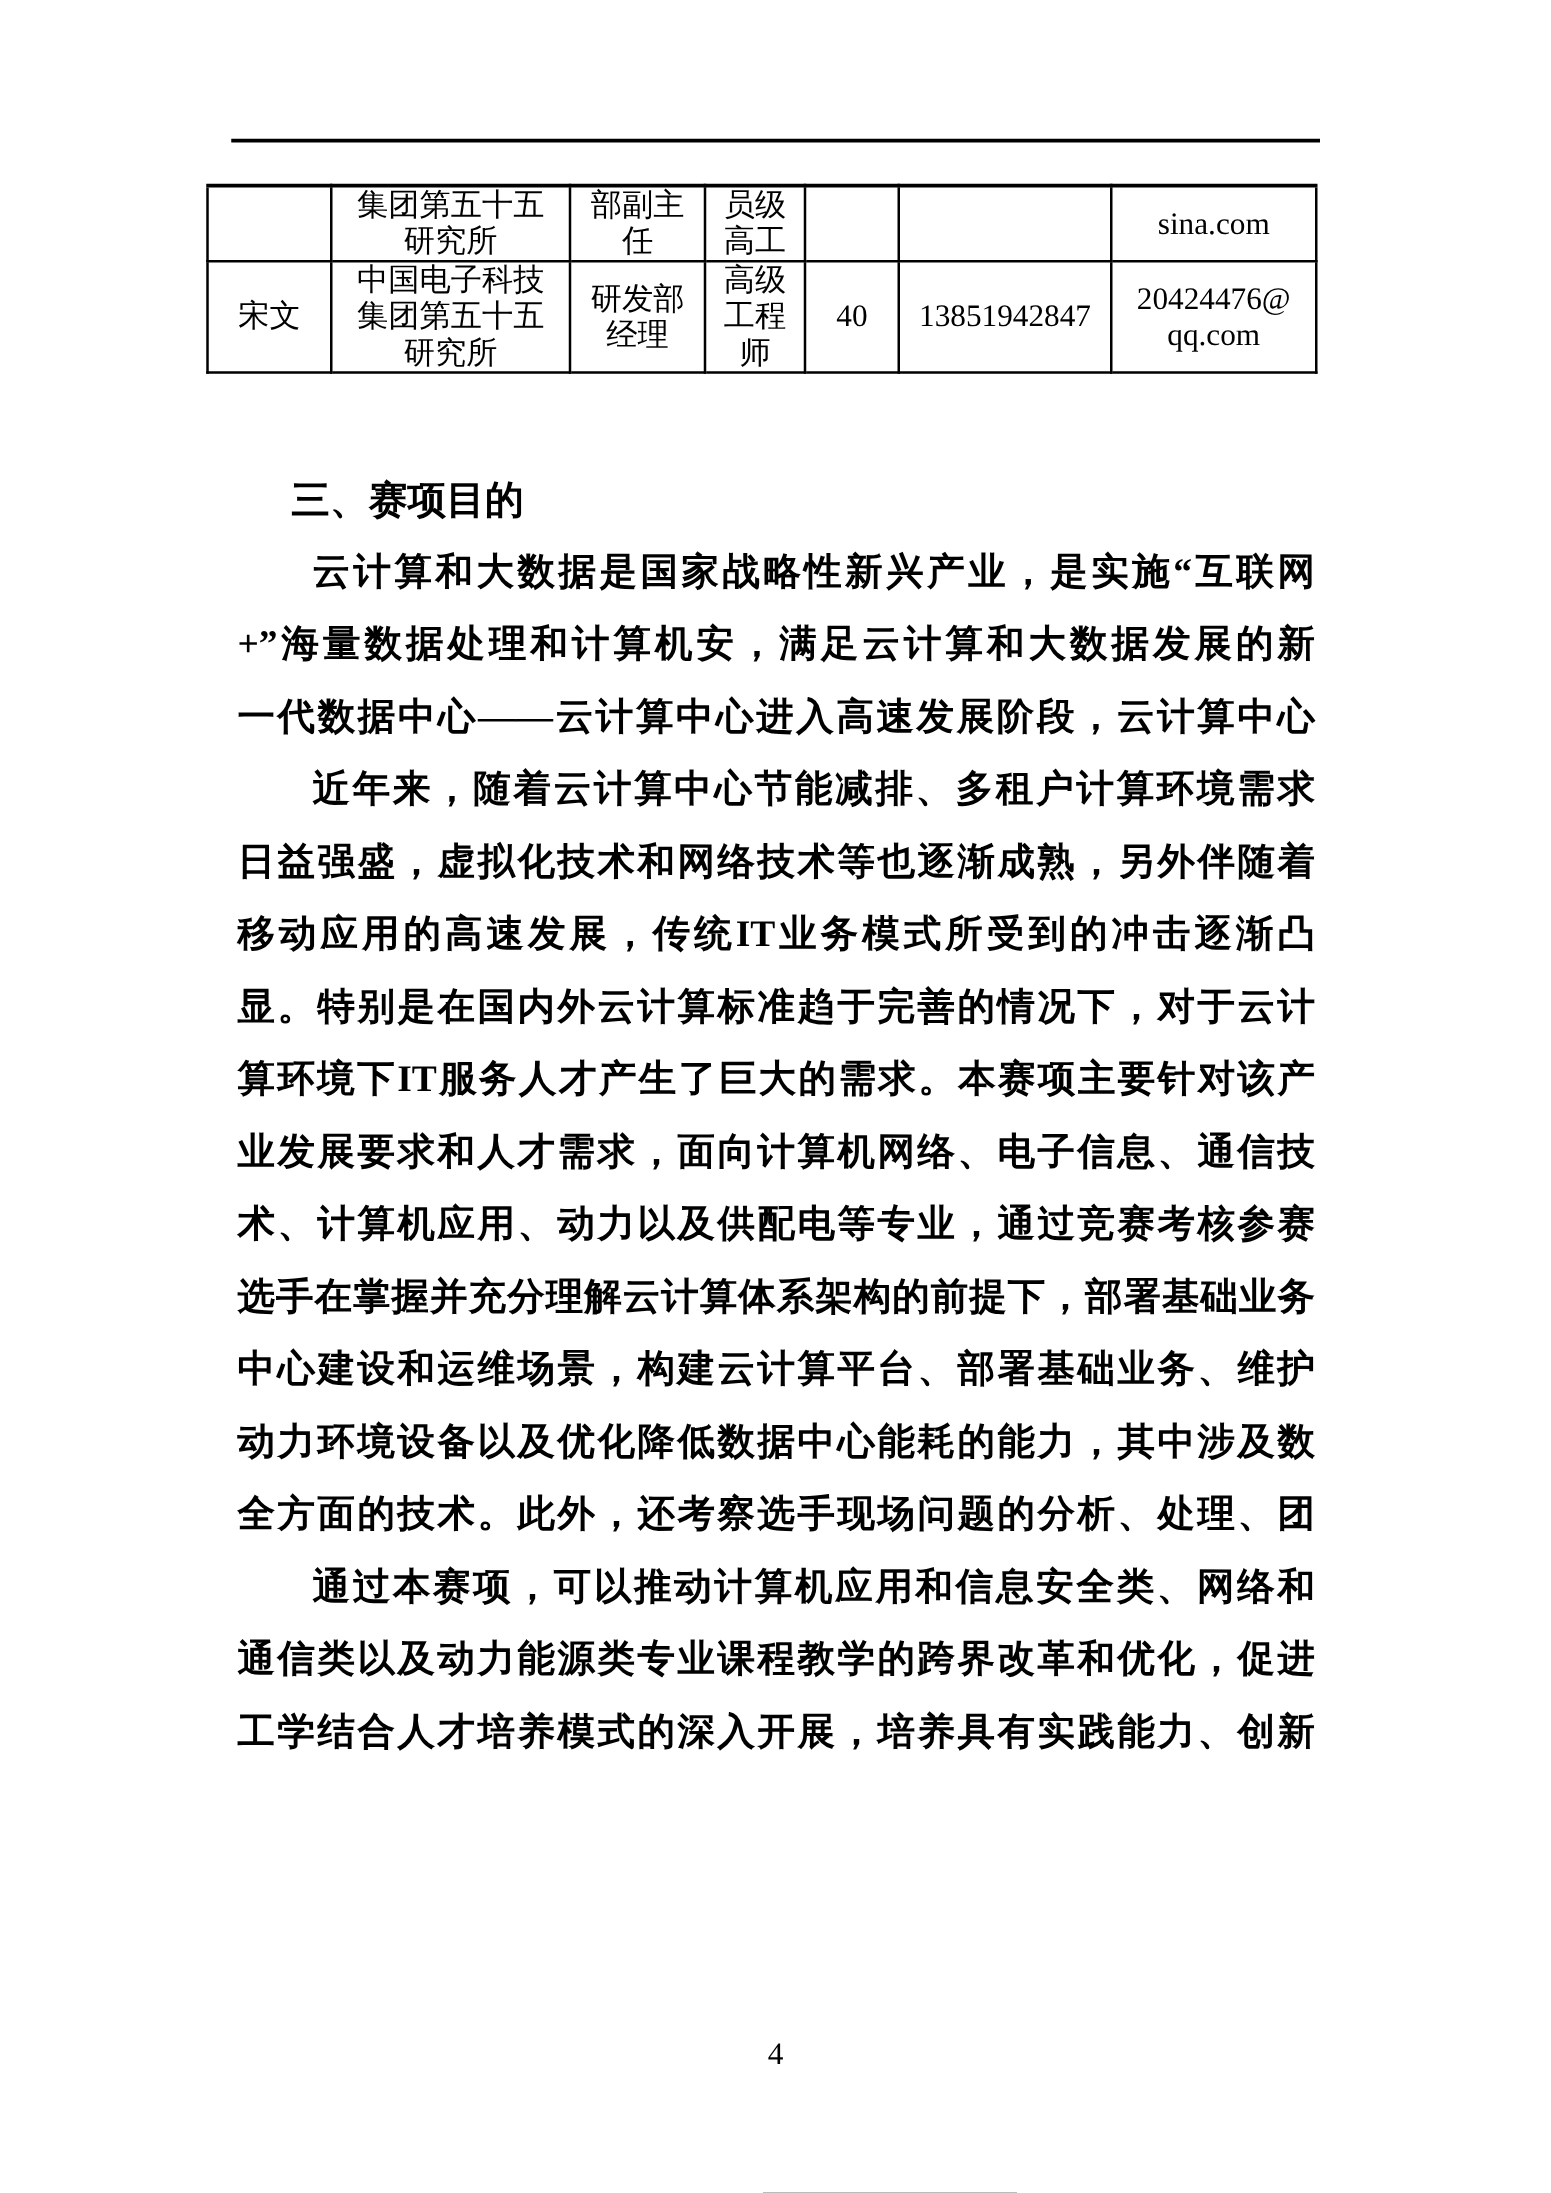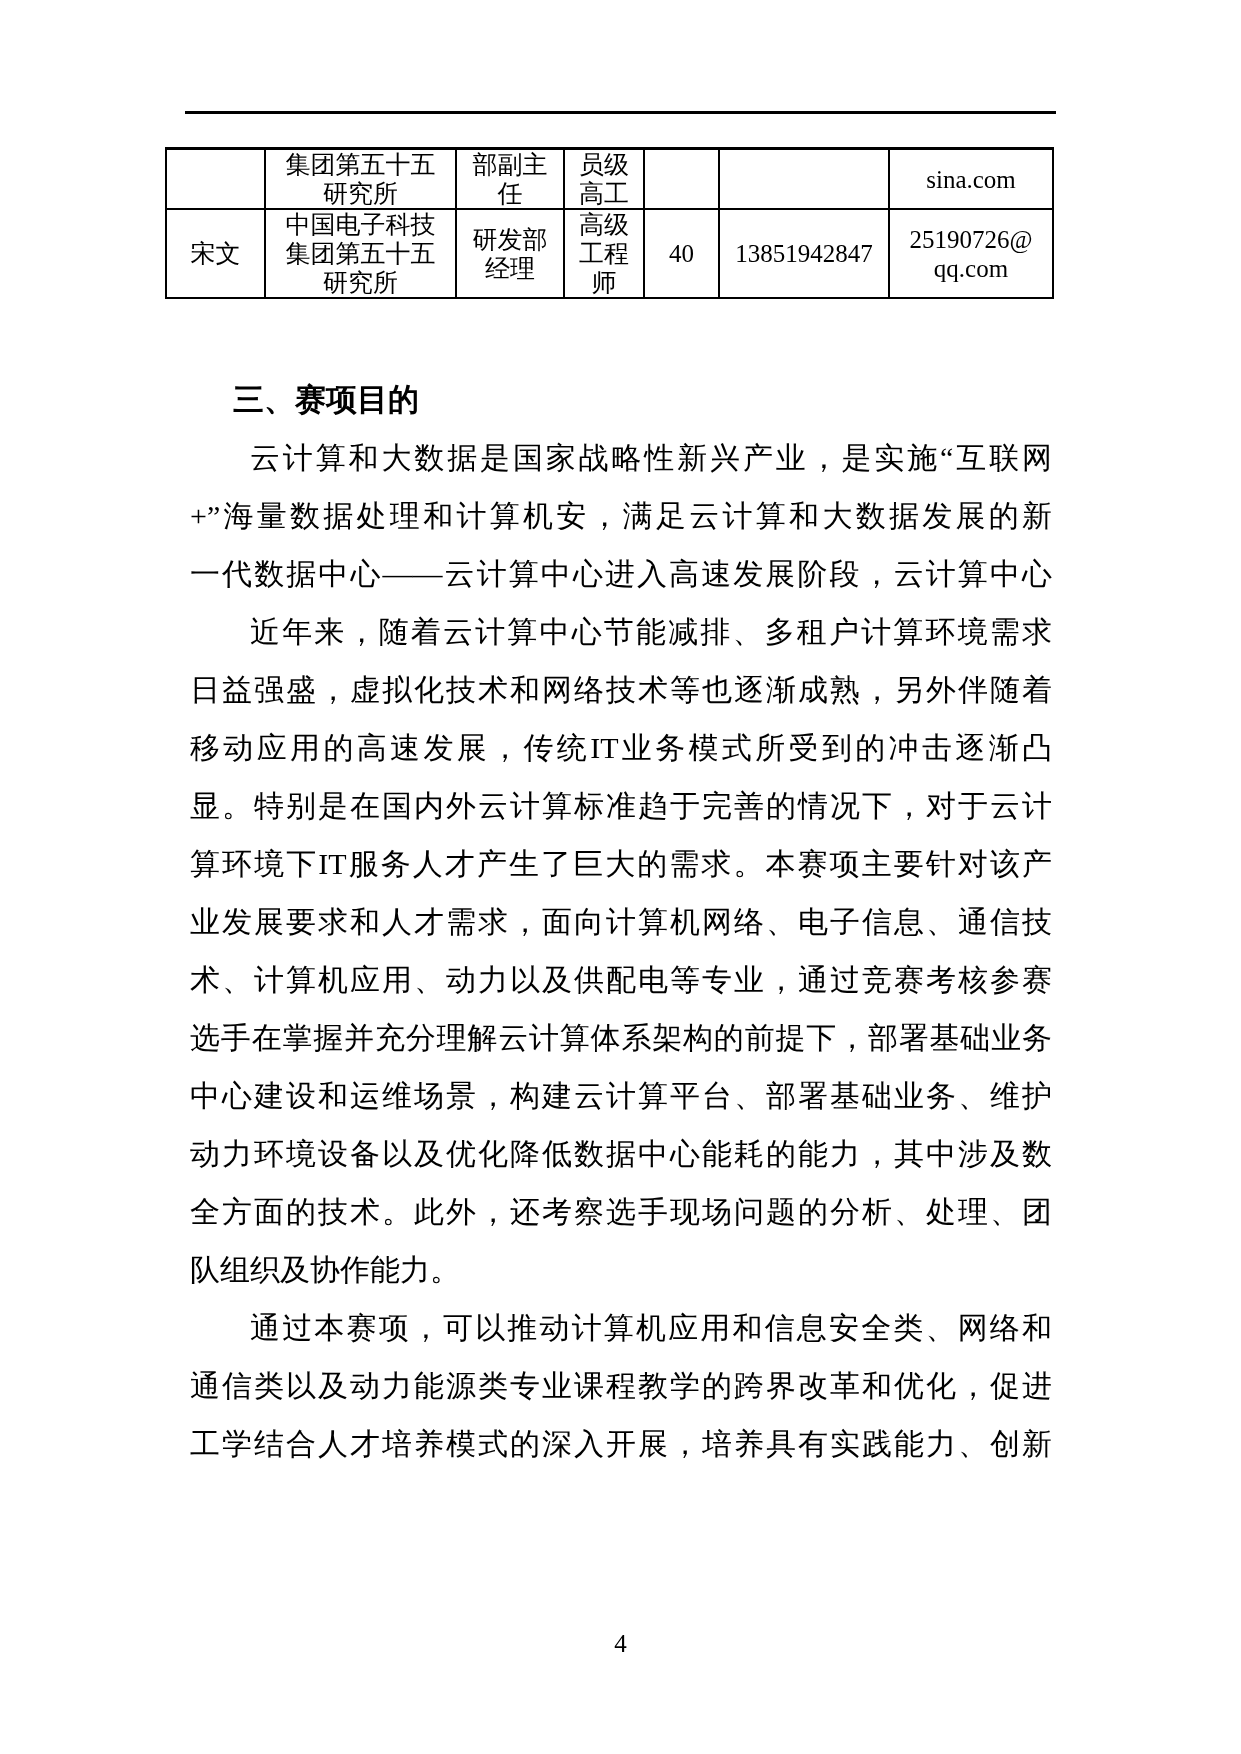--- a/index.html
+++ b/index.html
@@ -46,20 +46,21 @@
     line-height:58px;
     font-size:31px;
     font-weight:bold;
     text-indent:60px;
     font-family:"Liberation Serif", sans-serif;
   }
   .doc-body{
     position:absolute;
     left:190px;top:429px;
     width:862px;
+    font-weight:bold;
   }
   .line{
     height:58px;
     line-height:58px;
     font-size:30px;
     text-align:justify;
     text-align-last:justify;
     text-justify:inter-ideograph;
     white-space:nowrap;
     letter-spacing:0;
@@ -111,21 +112,21 @@
           <td>中国电子科技
 集团第五十五
 研究所</td>
           <td>研发部
 经理</td>
           <td>高级
 工程
 师</td>
           <td>40</td>
           <td>13851942847</td>
-          <td>25190726@
+          <td>20424476@
 qq.com</td>
         </tr>
       </tbody>
   </table>
 
   <div class="doc-heading">三、赛项目的</div>
 
   <div class="doc-body">
       <div class="line indent">云计算和大数据是国家战略性新兴产业，是实施“互联网</div>
       <div class="line">+”海量数据处理和计算机安，满足云计算和大数据发展的新</div>
@@ -134,21 +135,20 @@
       <div class="line">日益强盛，虚拟化技术和网络技术等也逐渐成熟，另外伴随着</div>
       <div class="line">移动应用的高速发展，传统IT业务模式所受到的冲击逐渐凸</div>
       <div class="line">显。特别是在国内外云计算标准趋于完善的情况下，对于云计</div>
       <div class="line">算环境下IT服务人才产生了巨大的需求。本赛项主要针对该产</div>
       <div class="line">业发展要求和人才需求，面向计算机网络、电子信息、通信技</div>
       <div class="line">术、计算机应用、动力以及供配电等专业，通过竞赛考核参赛</div>
       <div class="line">选手在掌握并充分理解云计算体系架构的前提下，部署基础业务</div>
       <div class="line">中心建设和运维场景，构建云计算平台、部署基础业务、维护</div>
       <div class="line">动力环境设备以及优化降低数据中心能耗的能力，其中涉及数</div>
       <div class="line">全方面的技术。此外，还考察选手现场问题的分析、处理、团</div>
-      <div class="line para-end">队组织及协作能力。</div>
       <div class="line indent">通过本赛项，可以推动计算机应用和信息安全类、网络和</div>
       <div class="line">通信类以及动力能源类专业课程教学的跨界改革和优化，促进</div>
       <div class="line">工学结合人才培养模式的深入开展，培养具有实践能力、创新</div>
     </div>
 
   <div class="page-number">4</div>
 
 </div>
 
 </body></html>

